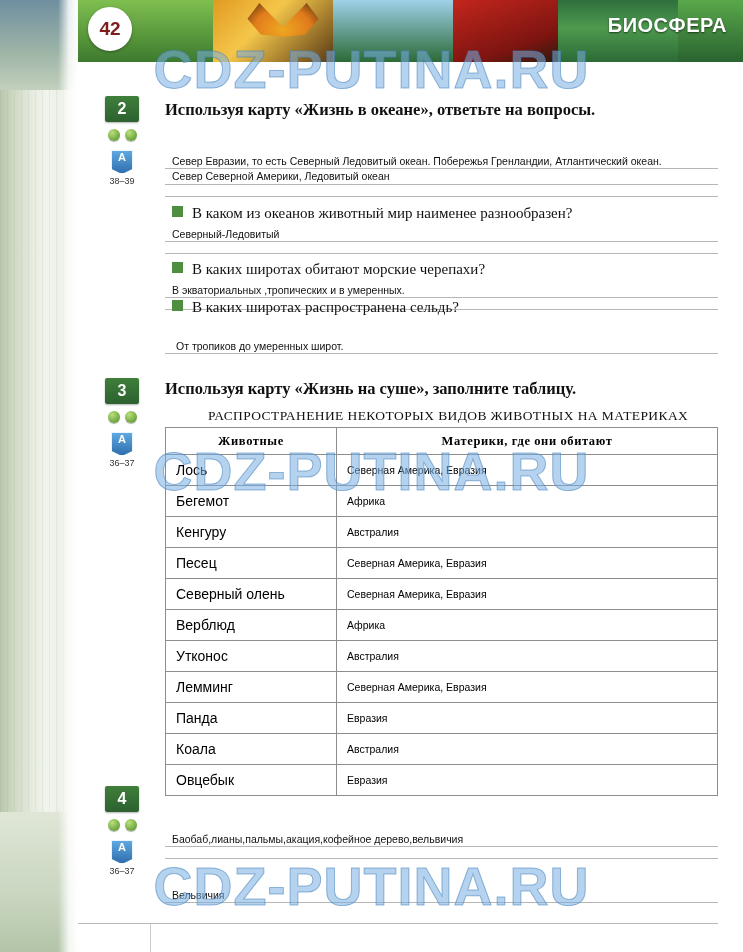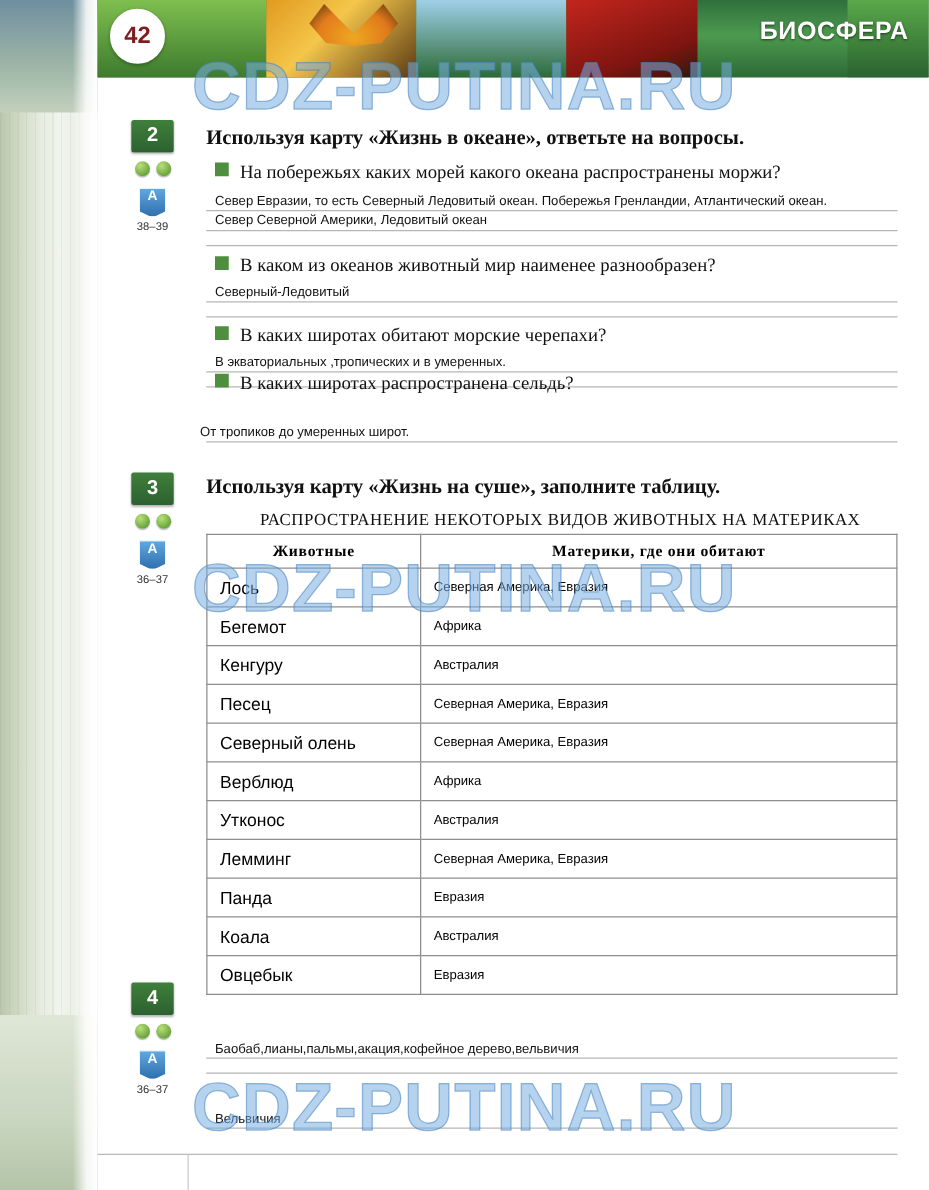--- a/index.html
+++ b/index.html
@@ -190,23 +190,20 @@
       <div class="dot"></div>
     </div>
     <div class="atlas">
       <div class="atlas-ico">A</div>
       <div class="atlas-pages">38–39</div>
     </div>
   </div>
 
   <div class="task-title" style="left:165px;top:100px;width:545px;">Используя карту  «Жизнь в океане», ответьте на вопросы.</div>
 
-  <div class="q" style="left:172px;top:130px;">
-    <span class="bullet"></span><span>На побережьях каких морей какого океана распространены моржи?</span>
-  </div>
   <div class="ans" style="left:172px;top:155px;">Север Евразии, то есть Северный Ледовитый океан. Побережья Гренландии, Атлантический океан.</div>
   <div class="line" style="left:165px;top:168px;width:553px;"></div>
   <div class="ans" style="left:172px;top:170px;">Север Северной Америки, Ледовитый океан</div>
   <div class="line" style="left:165px;top:184px;width:553px;"></div>
   <div class="line" style="left:165px;top:196px;width:553px;"></div>
 
   <div class="q" style="left:172px;top:205px;">
     <span class="bullet"></span><span>В каком из океанов животный мир наименее разнообразен?</span>
   </div>
   <div class="ans" style="left:172px;top:228px;">Северный-Ледовитый</div>
@@ -216,21 +213,21 @@
   <div class="q" style="left:172px;top:261px;">
     <span class="bullet"></span><span>В каких широтах обитают морские черепахи?</span>
   </div>
   <div class="ans" style="left:172px;top:284px;">В экваториальных ,тропических и в умеренных.</div>
   <div class="line" style="left:165px;top:297px;width:553px;"></div>
   <div class="line" style="left:165px;top:309px;width:553px;"></div>
 
   <div class="q" style="left:172px;top:299px;">
     <span class="bullet"></span><span>В каких широтах распространена сельдь?</span>
   </div>
-  <div class="ans" style="left:160px;top:340px;">От тропиков до умеренных широт.</div>
+  <div class="ans" style="left:176px;top:340px;">От тропиков до умеренных широт.</div>
   <div class="line" style="left:165px;top:353px;width:553px;"></div>
 
   <div class="marker" style="left:92px;top:378px;">
     <div class="num">3</div>
     <div class="dots">
       <div class="dot"></div>
       <div class="dot"></div>
     </div>
     <div class="atlas">
       <div class="atlas-ico">A</div>

